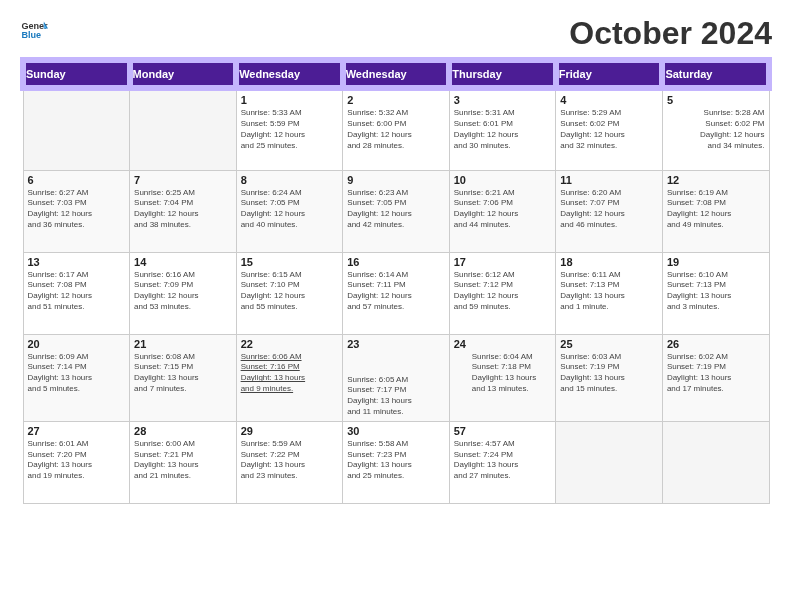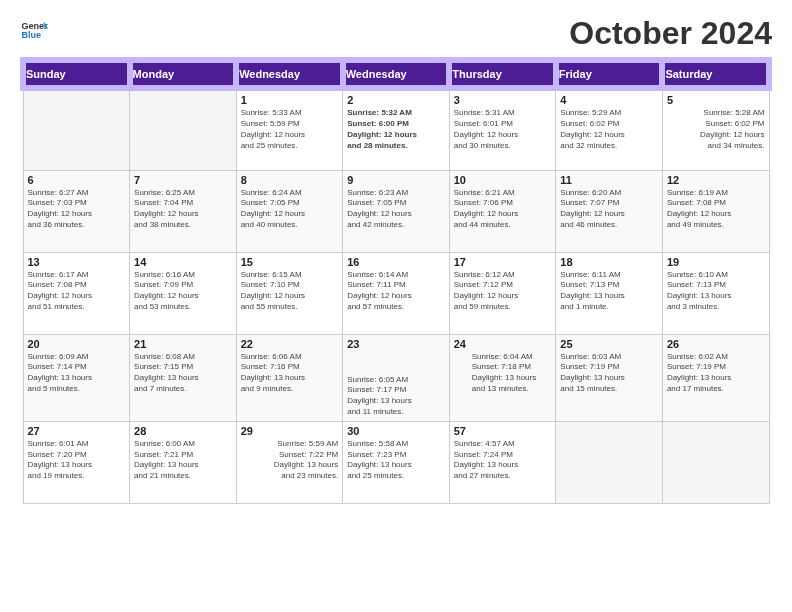--- a/index.html
+++ b/index.html
@@ -120,21 +120,21 @@
           <td class="empty"></td>
           <td>
             <span class="day-num">1</span>
             <div class="day-info" style="white-space: pre-line;">Sunrise: 5:33 AM
 Sunset: 5:59 PM
 Daylight: 12 hours
 and 25 minutes.</div>
           </td>
           <td>
             <span class="day-num">2</span>
-            <div class="day-info" style="white-space: pre-line; font-weight: bold;">Sunrise: 5:32 AM
+            <div class="day-info" style="white-space: pre-line;">Sunrise: 5:32 AM
 Sunset: 6:00 PM
 Daylight: 12 hours
 and 28 minutes.</div>
           </td>
           <td>
             <span class="day-num">3</span>
             <div class="day-info" style="white-space: pre-line;">Sunrise: 5:31 AM
 Sunset: 6:01 PM
 Daylight: 12 hours
 and 30 minutes.</div>
@@ -266,21 +266,21 @@
           </td>
           <td>
             <span class="day-num">21</span>
             <div class="day-info" style="white-space: pre-line;">Sunrise: 6:08 AM
 Sunset: 7:15 PM
 Daylight: 13 hours
 and 7 minutes.</div>
           </td>
           <td>
             <span class="day-num">22</span>
-            <div class="day-info" style="white-space: pre-line;">Sunrise: 6:06 AM
+            <div class="day-info" style="white-space: pre-line; text-decoration: underline;">Sunrise: 6:06 AM
 Sunset: 7:16 PM
 Daylight: 13 hours
 and 9 minutes.</div>
           </td>
           <td>
             <span class="day-num">23</span>
             <div class="day-info" style="white-space: pre-line; margin-top: 25px;">Sunrise: 6:05 AM
 Sunset: 7:17 PM
 Daylight: 13 hours
 and 11 minutes.</div>
@@ -317,21 +317,21 @@
           </td>
           <td>
             <span class="day-num">28</span>
             <div class="day-info" style="white-space: pre-line;">Sunrise: 6:00 AM
 Sunset: 7:21 PM
 Daylight: 13 hours
 and 21 minutes.</div>
           </td>
           <td>
             <span class="day-num">29</span>
-            <div class="day-info" style="white-space: pre-line; text-align: right;">Sunrise: 5:59 AM
+            <div class="day-info" style="white-space: pre-line;">Sunrise: 5:59 AM
 Sunset: 7:22 PM
 Daylight: 13 hours
 and 23 minutes.</div>
           </td>
           <td>
             <span class="day-num">30</span>
             <div class="day-info" style="white-space: pre-line;">Sunrise: 5:58 AM
 Sunset: 7:23 PM
 Daylight: 13 hours
 and 25 minutes.</div>

